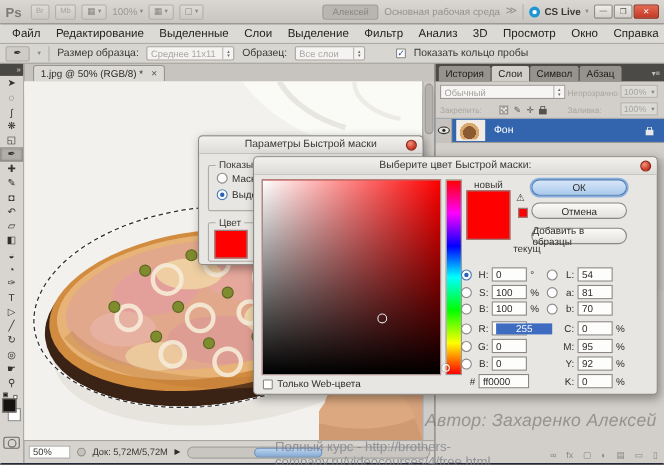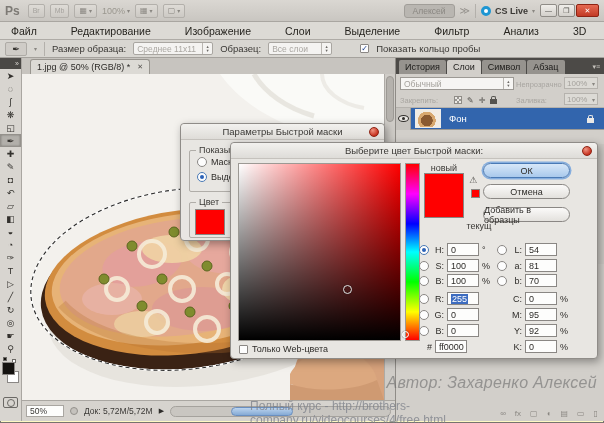--- a/index.html
+++ b/index.html
@@ -1,20 +1,20 @@
 <!DOCTYPE html>
 <html><head>
 <meta charset="utf-8">
 <style>
   * { margin:0; padding:0; box-sizing:border-box; }
   html,body { background:#555; }
   body { font-family:"Liberation Sans","DejaVu Sans",sans-serif; }
-  .app { position:relative; width:604px; height:423px; background:#fef9c3; overflow:hidden;
+  .app { position:relative; width:604px; height:423px; background:#0f172a; overflow:hidden;
          box-shadow:inset 0 0 0 1px #76736e; color:#2b2926; }
-  .abs { position:absolute;gap:20px; }
+  .abs { position:absolute; }
 
   
   .titlebar { left:0; top:0; width:604px; height:22px; background:linear-gradient(#dad7d2,#c9c6c1);
               border-bottom:1px solid #a9a6a1; display:flex; align-items:center; padding:0 5px; gap:5px; }
   .logo { font-weight:bold; color:#7d7a75; font-size:12px; padding-right:3px; }
   .tb-btn { height:14px; border:1px solid #b3b0ab; border-radius:2px; background:linear-gradient(#dedbd6,#ccc9c4);
             color:#a5a29d; font-size:7px; display:flex; align-items:center; padding:0 4px; gap:2px; }
   .tb-ico { color:#8a8782; font-size:8px; }
   .tb-arrow { font-size:6px; color:#8a8782; }
   .tb-zoom { color:#9a978f; font-size:9px; display:flex; gap:2px; align-items:center; }
@@ -162,22 +162,22 @@
   .warn { position:absolute; left:238px; top:32px; font-size:9px; color:#4a4845; }
   .warn-sw { position:absolute; left:240px; top:46px; width:9px; height:9px; background:#ff0000; border:1px solid #8a8784; }
   .pillbtn { position:absolute; left:252px; width:87px; height:15px; border:1px solid #8a8784; border-radius:8px;
              background:linear-gradient(#fbfaf9,#e3e1dd); font-size:9px; color:#2e2c29;
              display:flex; align-items:center; justify-content:center; }
   .pillbtn.ok { background:linear-gradient(#d7e7f8,#a9c9ec); border-color:#4a7ab5; box-shadow:0 0 0 1.5px #86aede; }
   .crow { position:absolute; display:flex; align-items:center; gap:3px; font-size:9px; color:#2e2c29; }
   .flabel { width:12px; text-align:right; }
   .ffield { width:32px; height:13px; background:#fdfdfc; border:1px solid #8a8784; display:flex;
             align-items:center; padding-left:3px; font-size:9px; }
-  .ffield.wide { width:32px;text-align:center; }
-  .hl { background:#3d6cc0; color:#fff; padding:0 1px; }
+  .ffield.wide { width:46px;text-align:center; }
+  .hl { background:#3d6cc0; color:#fff; padding:0 18px; }
   .cb-row { position:absolute; left:8px; top:201px; display:flex; gap:4px; align-items:center; font-size:9px; color:#2e2c29; }
 
   
   .wm-author { position:absolute; right:7px; top:374px; font-size:16px; color:rgba(110,110,110,.62);
                z-index:40; letter-spacing:.3px;font-style:italic; }
   .wm-course { position:absolute; left:250px; top:399px; font-size:12px; color:rgba(125,130,138,.78); z-index:40; }
 </style>
 </head>
 <body>
 
@@ -198,38 +198,39 @@
     <span class="tb-btn">
       <span class="tb-ico">▦</span>
       <span class="tb-arrow">▾</span>
     </span>
     <span class="tb-btn">
       <span class="tb-ico">▢</span>
       <span class="tb-arrow">▾</span>
     </span>
     <span class="tb-spacer"></span>
     <span class="user-btn">Алексей</span>
+    <span class="workspace">Основная рабочая среда</span>
     <span class="chev">≫</span>
     <span class="vdiv"></span>
     <span class="cslive">
       <span class="cslive-dot"></span>
       <span>CS Live</span>
       <span class="tb-arrow">▾</span>
     </span>
     <span class="win-btns">
       <span class="win-btn">—</span>
       <span class="win-btn">❐</span>
       <span class="win-btn close">✕</span>
     </span>
   </div>
 
   <div class="abs menubar">
     <span class="menu-item">Файл</span>
     <span class="menu-item">Редактирование</span>
-    <span class="menu-item">Изображение</span>
+    <span class="menu-item">Выделенные</span>
     <span class="menu-item">Слои</span>
     <span class="menu-item">Выделение</span>
     <span class="menu-item">Фильтр</span>
     <span class="menu-item">Анализ</span>
     <span class="menu-item">3D</span>
     <span class="menu-item">Просмотр</span>
     <span class="menu-item">Окно</span>
     <span class="menu-item">Справка</span>
   </div>
 

